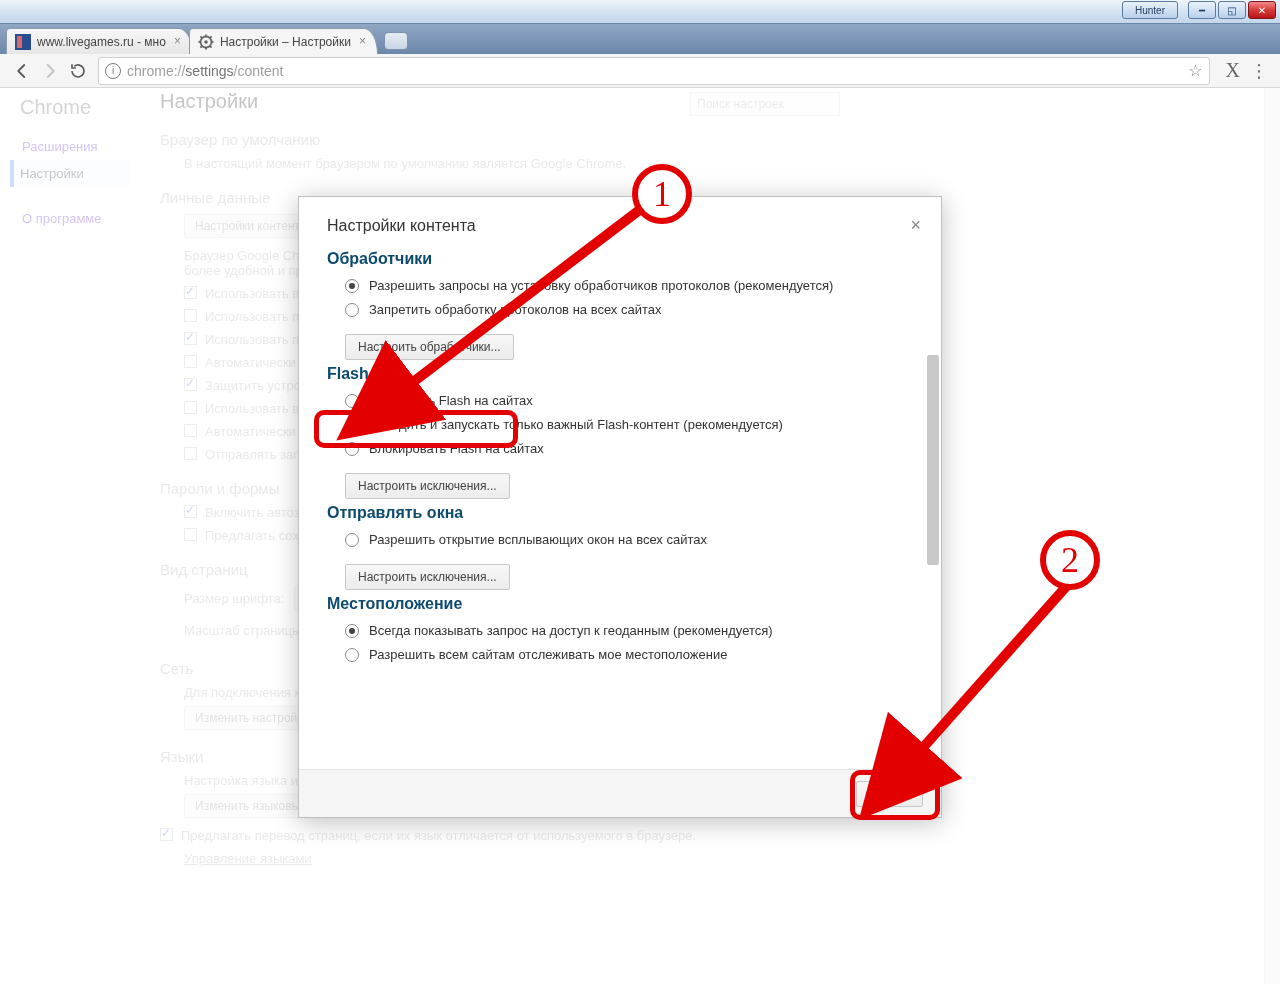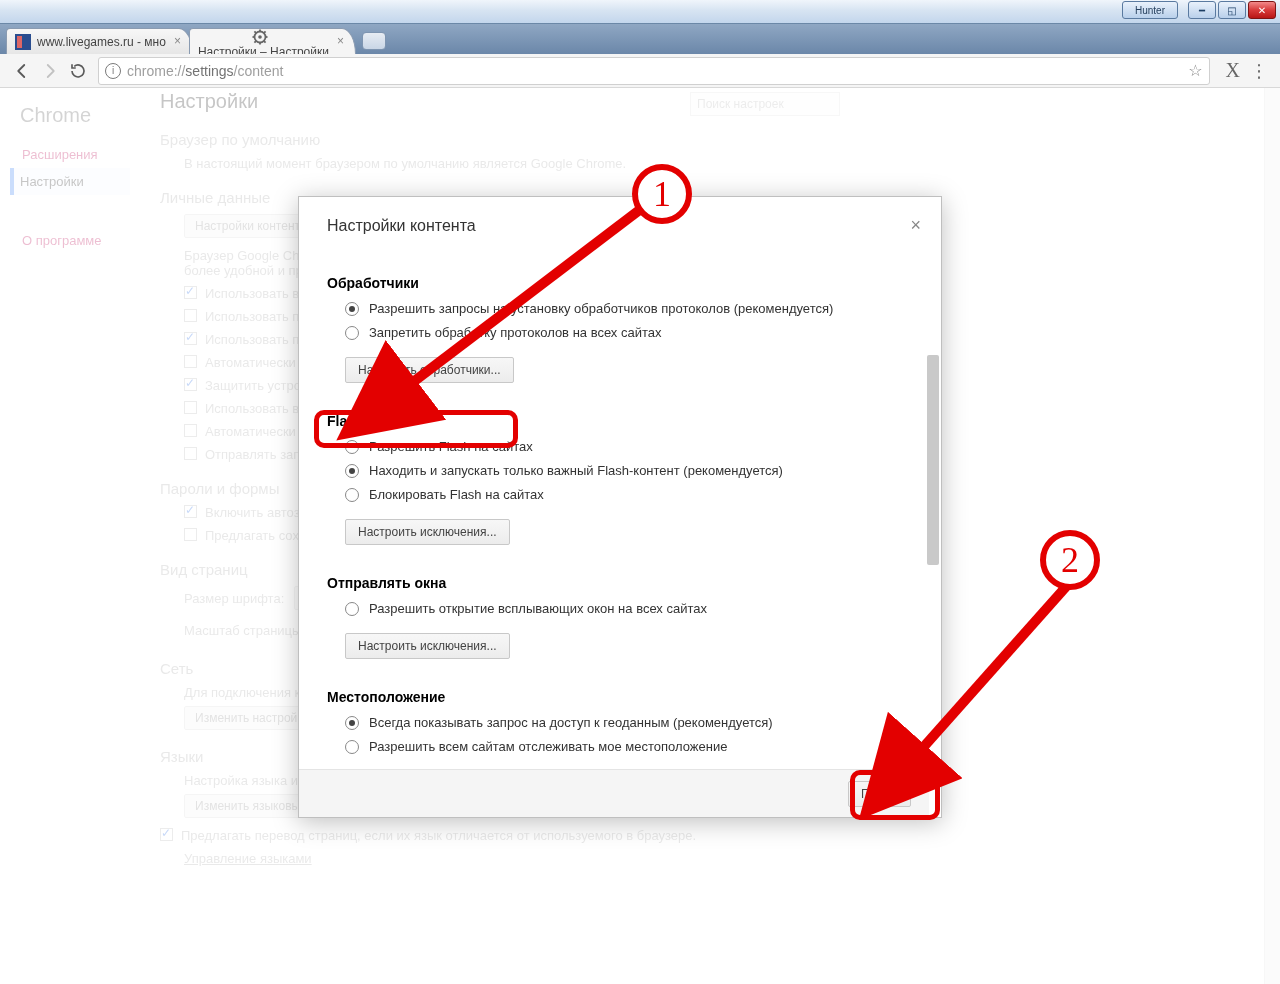--- a/index.html
+++ b/index.html
@@ -22,21 +22,21 @@
                 justify-content:center;}
   
   .tabstrip { height:30px; background:linear-gradient(to bottom,#8FA7C3,#6B87A9);
               display:flex; align-items:flex-end; padding-left:6px; position:relative;}
   .tab { height:26px; padding:0 26px 0 8px;
          background:linear-gradient(to bottom,#F7F7F7,#E6E6E6);
          border:1px solid #8a9bb1; border-bottom:none;
          border-top-left-radius:4px; border-top-right-radius:14px 26px;
          display:flex; align-items:center; font-size:12px; color:#444;
          position:relative; margin-right:-4px; max-width:190px;}
-  .tab.active { background:#F5F5F5; z-index:2;flex-direction:column;}
+  .tab.active { background:#F5F5F5; z-index:2;}
   .tab .favicon { width:16px; height:16px; margin-right:6px; flex:none;}
   .tab .tab-title { white-space:nowrap; overflow:hidden; text-overflow:ellipsis;}
   .tab .tab-x { position:absolute; right:6px; top:6px; width:12px; height:12px;
                 color:#888; font-size:12px; line-height:12px;}
   .new-tab-btn { width:24px; height:18px; margin-left:10px; margin-bottom:4px;
                  background:linear-gradient(to bottom,#E7ECF3,#C9D6E6);
                  border:1px solid #7d94b0; border-radius:4px;}
   
   .toolbar { height:34px; border-bottom:1px solid #D8D8D8; display:flex;
              align-items:center; padding:0 8px; background:#F5F5F5;}
@@ -51,23 +51,23 @@
                    justify-content:center; font-size:10px; margin-right:6px;
                    color:#7a7a7a;}
   .omnibox .url-dim { color:#9e9e9e;}
   .toolbar .star { color:#888; font-size:16px; margin-left:6px;}
   .toolbar .bigx { font-family: "Times New Roman", serif; font-size:20px;
                    color:#666; margin:0 10px;}
   .toolbar .menu-dots { color:#666; font-size:18px; margin-right:4px;}
   
   .settings-page { position:absolute; top:88px; left:0; right:46px; bottom:0;
                    background:#fff; padding:0 0 0 20px; color:#333;}
-  .side-nav { position:absolute; left:20px; top:16px; width:110px;}
+  .side-nav { position:absolute; left:20px; top:8px; width:110px;}
   .side-title { font-size:20px; color:#666; margin-bottom:14px;}
-  .side-link { font-size:13px; color:#be185d; padding:6px 0 6px 2px;}
+  .side-link { font-size:13px; color:#6d28d9; padding:6px 0 6px 2px;}
   .side-link.active { color:#333; border-left:4px solid #4285F4; padding-left:6px;
                       margin-left:-10px; background:#f4f7fd;}
   .content { margin-left:140px; padding-top:2px; max-width:700px;}
   h2.page-title { font-size:20px; font-weight:400; margin:0 0 4px 0; color:#333;}
   .search-settings { position:absolute; left:690px; top:4px; width:150px;
                      height:24px; border:1px solid #e2e2e2; background:#fbfbfb;
                      color:#bbb; font-size:12px; padding:0 6px; display:flex;
                      align-items:center;}
   .section-h { font-size:15px; color:#333; margin:18px 0 8px 0;}
   .muted { color:#b0b0b0;}
@@ -91,35 +91,35 @@
                   justify-content:space-between;}
   .modal-title { font-size:16px; color:#333; }
   .modal-close { font-size:18px; color:#888; cursor:pointer;}
   .modal-body { position:absolute; top:48px; left:0; right:0; bottom:48px;
                 overflow:hidden; padding:4px 28px;}
   .modal-scroll { position:absolute; right:2px; top:48px; width:12px; bottom:48px;}
   .modal-scroll .thumb { position:absolute; left:0; width:12px; background:#C9C9C9;
                          border-radius:2px;}
   .modal-scroll .arrow { position:absolute; left:0; width:12px; height:14px;
                          color:#8a8a8a; font-size:10px; text-align:center;}
-  .modal h3 { font-size:14px; font-weight:700; color:#000000; margin:26px 0 10px 0;}
+  .modal h3 { font-size:16px; font-weight:700; color:#0c4a6e; margin:1px 0 10px 0;}
   .radio-row { display:flex; align-items:center; margin:9px 0 9px 18px;
                font-size:13px; color:#333;}
   .radio { width:14px; height:14px; border:1px solid #888; border-radius:50%;
            margin-right:10px; position:relative; flex:none;}
   .radio.checked::after { content:""; position:absolute; left:3px; top:3px;
            width:6px; height:6px; background:#444; border-radius:50%;}
   .modal .btn { display:inline-block; border:1px solid #C8C8C8;
                 background:linear-gradient(#F7F7F7,#ECECEC);
                 color:#444; padding:5px 12px; font-size:12px; border-radius:2px;
                 margin:8px 0 4px 18px; cursor:pointer;}
-  .modal-footer { position:absolute; bottom:0; left:0; right:12px; height:48px;
+  .modal-footer { position:absolute; bottom:0; left:0; right:0; height:48px;
                   background:#F5F5F5; border-top:1px solid #E4E4E4;
                   display:flex; align-items:center; justify-content:flex-end;
-                  padding-right:18px;}
+                  padding-right:18px;font-weight:bold;}
   .modal-footer .btn { margin:0;}
   
   .ann { position:absolute; pointer-events:none;}
   .ann-circle { width:60px; height:60px; border:6px solid #E30000;
                 border-radius:50%; background:#fff; display:flex;
                 align-items:center; justify-content:center;
                 font-family:"Times New Roman",serif; font-size:36px;
                 color:#E30000;}
   .ann-box { border:5px solid #E30000; border-radius:10px; position:absolute;}
   svg.ann-svg { position:absolute; left:0; top:0; overflow:visible;}
@@ -200,21 +200,21 @@
   </div>
   <span class="bigx">X</span>
   <span class="menu-dots">⋮</span>
 </div>
 
 <div class="settings-page">
   <div class="side-nav">
     <div class="side-title">Chrome</div>
     <div class="side-link">Расширения</div>
     <div class="side-link active">Настройки</div>
-    <div class="side-link" style="margin-top:32px">О программе</div>
+    <div class="side-link" style="margin-top:18px">О программе</div>
   </div>
 
   <div class="search-settings">Поиск настроек</div>
 
   <div class="content">
     <h2 class="page-title">Настройки</h2>
 
     <div class="section-h muted">Браузер по умолчанию</div>
     <div class="indent muted">В настоящий момент браузером по умолчанию является Google Chrome.</div>
 

